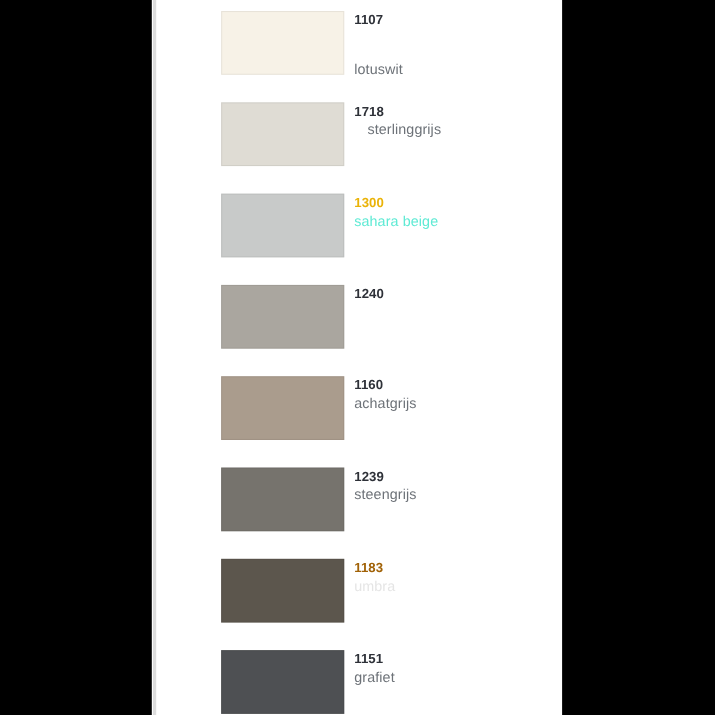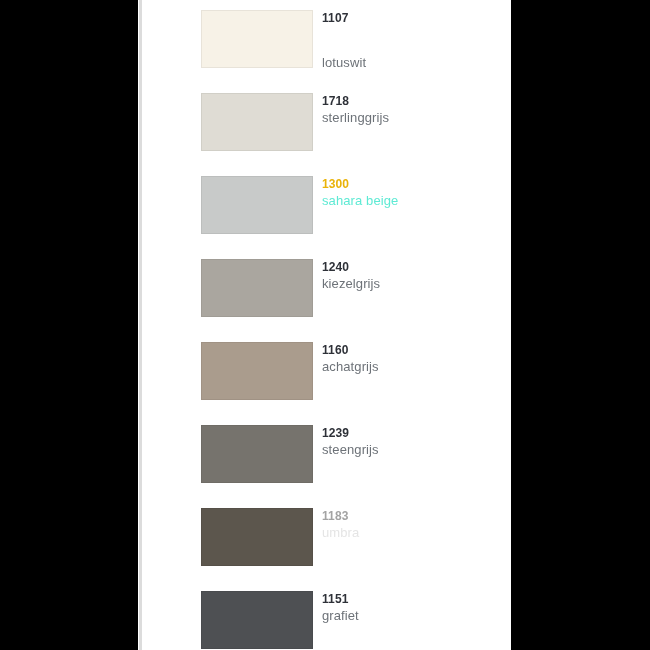--- a/index.html
+++ b/index.html
@@ -84,55 +84,54 @@
         <div class="chip" style="background-color: rgb(247, 242, 231);"></div>
         <div class="labels">
           <span class="code" style="color: rgb(46, 49, 56);">1107</span>
           <span class="name" style="color: rgb(109, 114, 120); margin-top: 28px;">lotuswit</span>
         </div>
       </div>
       <div class="swatch-row" style="top: 93px;">
         <div class="chip" style="background-color: rgb(223, 220, 212);"></div>
         <div class="labels">
           <span class="code" style="color: rgb(46, 49, 56);">1718</span>
-          <span class="name" style="color: rgb(109, 114, 120);">sterlinggrijs</span>
+          <span class="name" style="color: rgb(109, 114, 120); margin-left: 12px;">sterlinggrijs</span>
         </div>
       </div>
       <div class="swatch-row" style="top: 176px;">
         <div class="chip" style="background-color: rgb(200, 202, 201);"></div>
         <div class="labels">
           <span class="code" style="color: #eab308;">1300</span>
           <span class="name" style="color: #5eead4;">sahara beige</span>
         </div>
       </div>
       <div class="swatch-row" style="top: 259px;">
         <div class="chip" style="background-color: rgb(170, 166, 159);"></div>
         <div class="labels">
           <span class="code" style="color: rgb(46, 49, 56);">1240</span>
-          <span class="name" style="color: rgb(109, 114, 120);">kiezelgrijs</span>
         </div>
       </div>
       <div class="swatch-row" style="top: 342px;">
         <div class="chip" style="background-color: rgb(170, 156, 141);"></div>
         <div class="labels">
           <span class="code" style="color: rgb(46, 49, 56);">1160</span>
           <span class="name" style="color: rgb(109, 114, 120);">achatgrijs</span>
         </div>
       </div>
       <div class="swatch-row" style="top: 425px;">
         <div class="chip" style="background-color: rgb(118, 115, 109);"></div>
         <div class="labels">
           <span class="code" style="color: rgb(46, 49, 56);">1239</span>
           <span class="name" style="color: rgb(109, 114, 120);">steengrijs</span>
         </div>
       </div>
       <div class="swatch-row" style="top: 508px;">
         <div class="chip" style="background-color: rgb(92, 86, 77);"></div>
         <div class="labels">
-          <span class="code" style="color: #a3a3a3;">1183</span>
+          <span class="code" style="color: #a16207;">1183</span>
           <span class="name" style="color: #e5e5e5;">umbra</span>
         </div>
       </div>
       <div class="swatch-row" style="top: 591px;">
         <div class="chip" style="background-color: rgb(78, 80, 83);"></div>
         <div class="labels">
           <span class="code" style="color: rgb(46, 49, 56);">1151</span>
           <span class="name" style="color: rgb(109, 114, 120);">grafiet</span>
         </div>
       </div>

